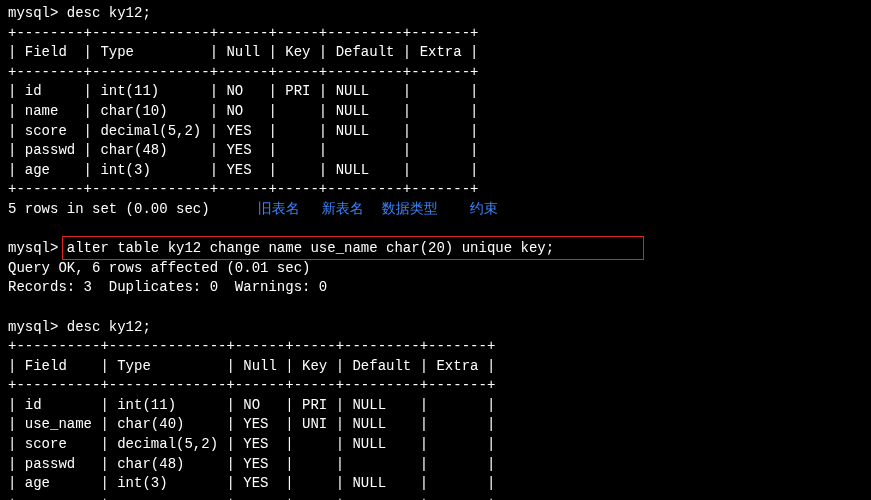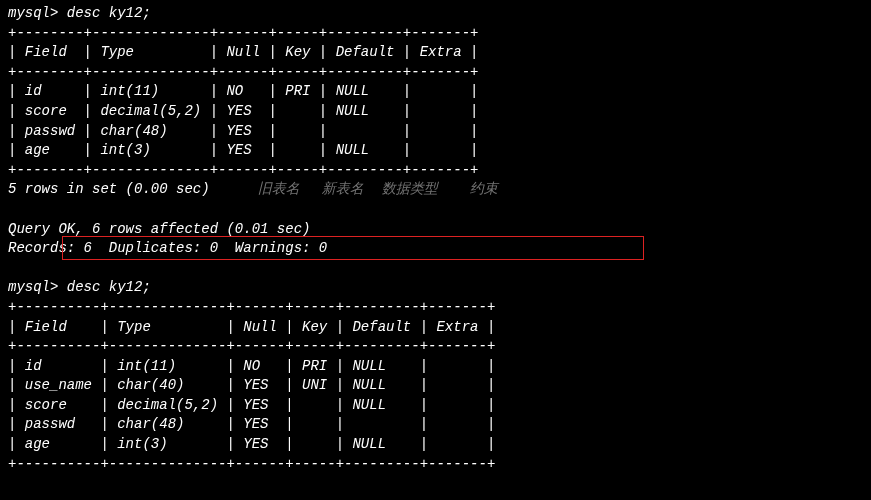--- a/index.html
+++ b/index.html
@@ -8,62 +8,63 @@
       font-family: "Courier New", monospace;
       font-size: 14px;
       line-height: 1.4;
       margin: 0;
       padding: 4px 8px;
       width: 871px;
       box-sizing: border-box;
     }
     .line {
       white-space: pre;
-      font-style: italic;
     }
     .red-label {
-      color: #737373;
+      color: #3b82f6;
     }
     .highlight-box {
       position: absolute;
       border: 1px solid #dd2222;
       pointer-events: none;
     }
     .term-area {
       position: relative;
     }
   </style>
 </head>
 <body>
 
 <div class="term-area">
 
 <div class="line">mysql&gt; desc ky12;</div>
 <div class="line">+--------+--------------+------+-----+---------+-------+</div>
 <div class="line">| Field  | Type         | Null | Key | Default | Extra |</div>
 <div class="line">+--------+--------------+------+-----+---------+-------+</div>
 <div class="line">| id     | int(11)      | NO   | PRI | NULL    |       |</div>
+<div class="line">| name   | char(10)     | NO   |     | NULL    |       |</div>
 <div class="line">| score  | decimal(5,2) | YES  |     | NULL    |       |</div>
 <div class="line">| passwd | char(48)     | YES  |     |         |       |</div>
 <div class="line">| age    | int(3)       | YES  |     | NULL    |       |</div>
 <div class="line">+--------+--------------+------+-----+---------+-------+</div>
 <div class="line" style="display:flex;">
   <span>5 rows in set (0.00 sec)</span>
   <span style="width:48px;"></span>
   <span class="red-label">旧表名</span>
   <span style="width:22px;"></span>
   <span class="red-label">新表名</span>
   <span style="width:18px;"></span>
   <span class="red-label">数据类型</span>
   <span style="width:32px;"></span>
   <span class="red-label">约束</span>
 </div>
 <div class="line"> </div>
+<div class="line"><span>mysql&gt; </span><span>alter table ky12 change name use_name char(20) unique key;</span></div>
 <div class="line">Query OK, 6 rows affected (0.01 sec)</div>
-<div class="line">Records: 6  Duplicates: 0  Warnings: 0</div>
+<div class="line">Records: 3  Duplicates: 0  Warnings: 0</div>
 <div class="line"> </div>
 <div class="line">mysql&gt; desc ky12;</div>
 <div class="line">+----------+--------------+------+-----+---------+-------+</div>
 <div class="line">| Field    | Type         | Null | Key | Default | Extra |</div>
 <div class="line">+----------+--------------+------+-----+---------+-------+</div>
 <div class="line">| id       | int(11)      | NO   | PRI | NULL    |       |</div>
 <div class="line">| use_name | char(40)     | YES  | UNI | NULL    |       |</div>
 <div class="line">| score    | decimal(5,2) | YES  |     | NULL    |       |</div>
 <div class="line">| passwd   | char(48)     | YES  |     |         |       |</div>
 <div class="line">| age      | int(3)       | YES  |     | NULL    |       |</div>

